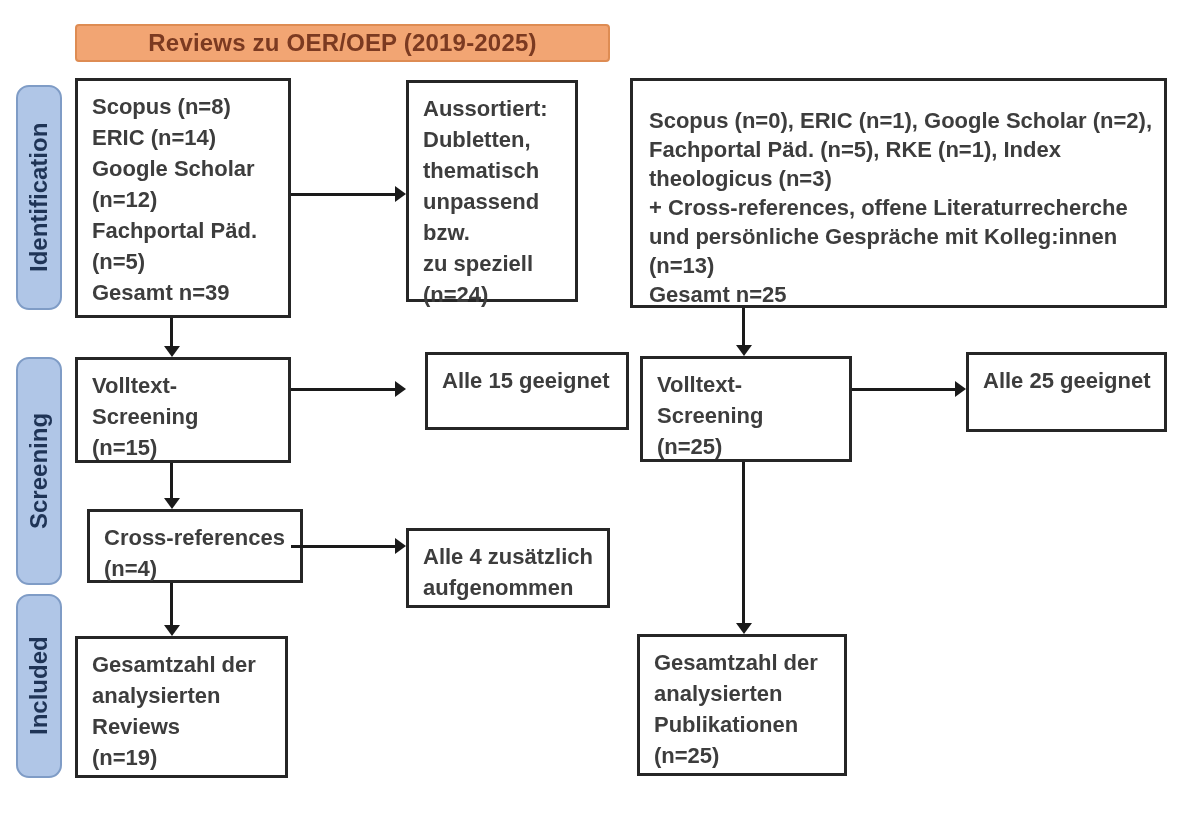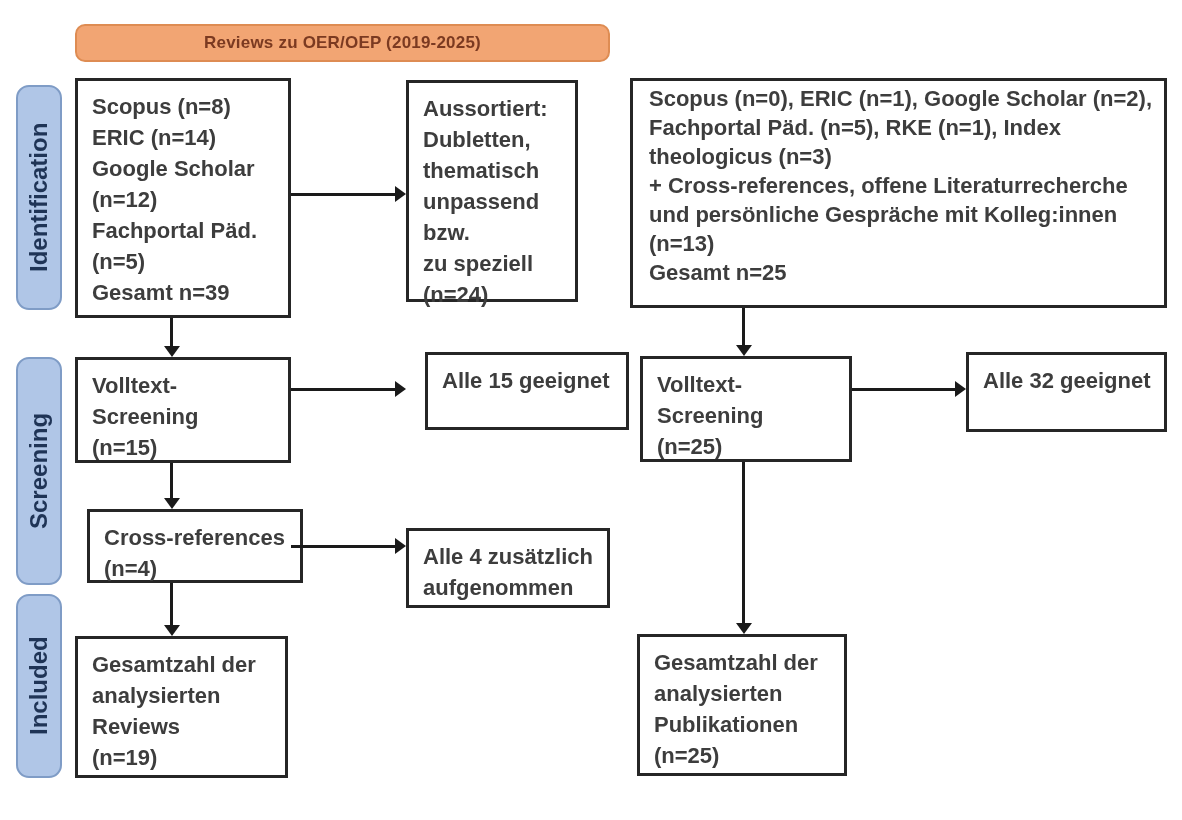--- a/index.html
+++ b/index.html
@@ -7,22 +7,22 @@
     --orange_fill:#F2A573; --orange_border:#DE8C53; --orange_text:#7B3A21;
     --blue_fill:#B0C6E7; --blue_border:#7F9CC6; --blue_text:#1F3456;
     --box_border:#262626; --box_text:#3D3D3D; --arrow:#1A1A1A; --background:#FFFFFF;
   }
   html,body{margin:0;padding:0;}
   body{font-family:"Liberation Sans",sans-serif;background:#e8e8e8;}
   .canvas{position:relative;width:1182px;height:820px;background:var(--background);overflow:hidden;}
 
   .col-header{
     position:absolute;height:38px;box-sizing:border-box;
-    background:var(--orange_fill);border:2px solid var(--orange_border);border-radius:10px;
-    color:var(--orange_text);font-size:17px;font-weight:bold;
+    background:var(--orange_fill);border:2px solid var(--orange_border);border-radius:4px;
+    color:var(--orange_text);font-size:24px;font-weight:bold;
     display:flex;align-items:center;justify-content:center;letter-spacing:.2px;
   }
   .hdr-left{left:75px;top:24px;width:535px;}
   .hdr-right{left:630px;top:24px;width:537px;}
 
   .stage-label{
     position:absolute;left:16px;width:46px;box-sizing:border-box;
     background:var(--blue_fill);border:2px solid var(--blue_border);border-radius:13px;
     color:var(--blue_text);font-size:24px;font-weight:bold;
     display:flex;align-items:center;justify-content:center;
@@ -40,21 +40,21 @@
   .box .txt{white-space:pre-line;line-height:31px;padding:10px 8px 0 14px;}
 
   .bx-a{left:75px;top:78px;width:216px;height:240px;}
   .bx-b{left:406px;top:80px;width:172px;height:222px;}
   .bx-c{left:75px;top:357px;width:216px;height:106px;}
   .bx-d{left:425px;top:352px;width:204px;height:78px;}
   .bx-e{left:87px;top:509px;width:216px;height:74px;}
   .bx-f{left:406px;top:528px;width:204px;height:80px;}
   .bx-g{left:75px;top:636px;width:213px;height:142px;}
   .bx-h{left:630px;top:78px;width:537px;height:230px;}
-  .bx-h .txt{line-height:29px;padding:3px 10px 0 16px;}
+  .bx-h .txt{line-height:29px;padding:25px 10px 0 16px;}
   .bx-i{left:640px;top:356px;width:212px;height:106px;}
   .bx-j{left:966px;top:352px;width:201px;height:80px;}
   .bx-k{left:637px;top:634px;width:210px;height:142px;}
 
   .aline{position:absolute;background:var(--arrow);}
   .ahead{position:absolute;width:0;height:0;}
   .ahead.down{border-left:8px solid transparent;border-right:8px solid transparent;border-top:11px solid var(--arrow);}
   .ahead.right{border-top:8px solid transparent;border-bottom:8px solid transparent;border-left:11px solid var(--arrow);}
 </style>
 </head>
@@ -124,21 +124,21 @@
 und persönliche Gespräche mit Kolleg:innen
 (n=13)
 Gesamt n=25</div>
   </div>
   <div class="box bx-i">
     <div class="txt">Volltext-
 Screening
 (n=25)</div>
   </div>
   <div class="box bx-j">
-    <div class="txt">Alle 32 geeignet</div>
+    <div class="txt">Alle 25 geeignet</div>
   </div>
   <div class="box bx-k">
     <div class="txt">Gesamtzahl der
 analysierten
 Publikationen
 (n=25)</div>
   </div>
 
   <div class="aline" style="left:170px;top:318px;width:3px;height:30px;"></div>
   <div class="ahead down" style="left:164px;top:346px;"></div>

